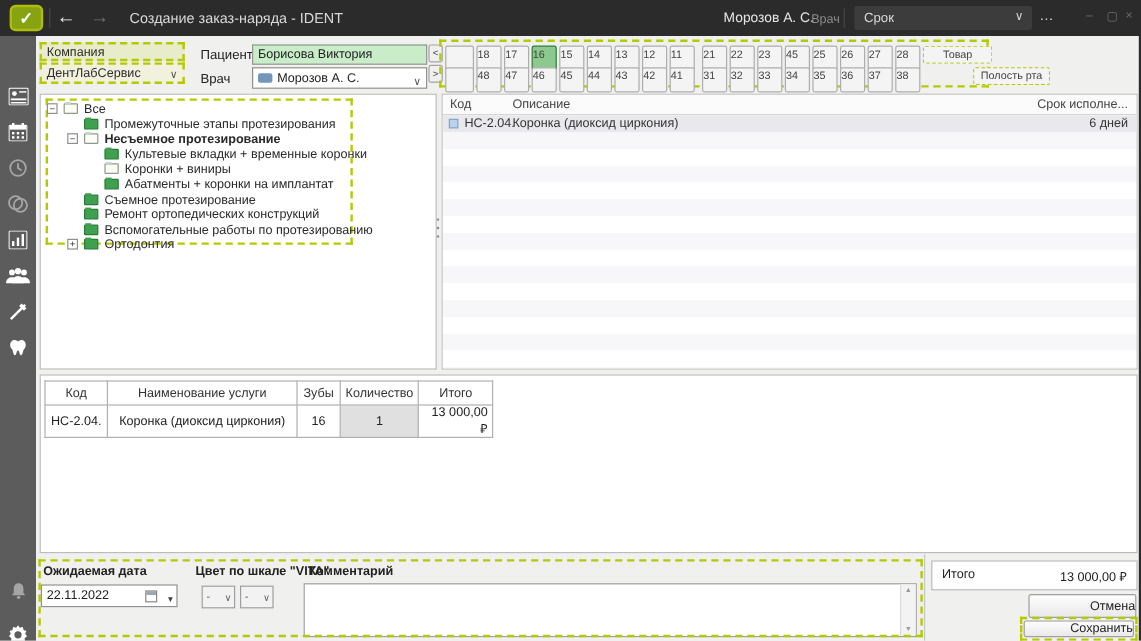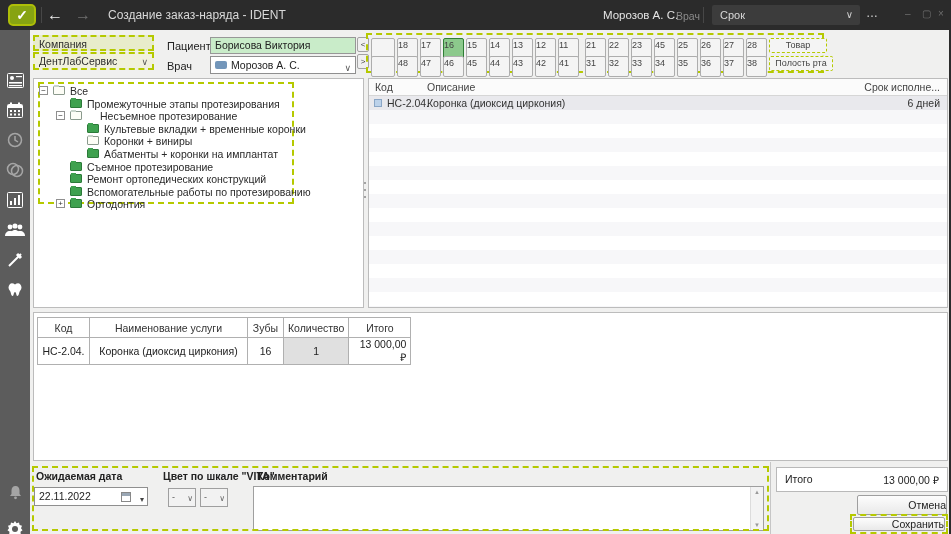--- a/index.html
+++ b/index.html
@@ -46,21 +46,21 @@
   
   .teeth-wrap { position:absolute; left:366px; top:33px; width:458px; height:40px; }
   .teeth-row { position:absolute; left:3px; display:flex; gap:2px; }
   .tooth-btn { width:21px; height:21px; background:#f4f4f4; border:1px solid #adadad; border-radius:2px;
                font-size:9px; color:#444; text-align:left; line-height:13px; }
   .tooth-blank { width:24px; }
   .mid-gap { margin-left:4px; }
   .tooth-sel { background:#8cc98c; border-color:#2f7d36; }
   .tooth-action { width:58px; border:1.5px dashed #b5c900; background:#f4f4f4; height:15px; font-size:9px;
                   color:#444; text-align:center; line-height:12px; border-radius:2px; }
-  .tooth-action.wide { width:64px; }
+  .tooth-action.wide { width:64px;margin-left:42px; }
 
   
   .panel { position:absolute; background:#fff; border:1px solid #bcbcbc; }
   .tree-panel { left:33px; top:78px; width:331px; height:230px; }
   .tree-dash { position:absolute; left:4px; top:3px; width:256px; height:122px; pointer-events:none; }
   .tree-item { position:absolute; height:12px; white-space:nowrap; font-size:10.5px; color:#2a2a2a; }
   .expander { position:absolute; top:1px; width:9px; height:9px; background:#fff; border:1px solid #8f8f8f;
               font-size:8px; line-height:7px; text-align:center; color:#333; }
   .folder { position:absolute; top:1px; width:12px; height:9px; border-radius:1px; }
   .folder.green { background:#3fa14f; border:1px solid #2c7a39; }
@@ -296,21 +296,21 @@
         <span class="folder open" style="left: 19px;"></span>
         <span class="tree-label" style="left: 36px;">Все</span>
       </div>
       <div class="tree-item" style="top: 18.6px; left: 0px;">
         <span class="folder green" style="left: 36px;"></span>
         <span class="tree-label" style="left: 53px;">Промежуточные этапы протезирования</span>
       </div>
       <div class="tree-item" style="top: 31.2px; left: 0px;">
         <span class="expander" style="left: 22px;">−</span>
         <span class="folder open" style="left: 36px;"></span>
-        <span class="tree-label" style="left: 66px;">Несъемное протезирование</span>
+        <span class="tree-label" style="left: 53px; font-weight: bold;">Несъемное протезирование</span>
       </div>
       <div class="tree-item" style="top: 43.8px; left: 0px;">
         <span class="folder green" style="left: 53px;"></span>
         <span class="tree-label" style="left: 70px;">Культевые вкладки + временные коронки</span>
       </div>
       <div class="tree-item" style="top: 56.4px; left: 0px;">
         <span class="folder open" style="left: 53px;"></span>
         <span class="tree-label" style="left: 70px;">Коронки + виниры</span>
       </div>
       <div class="tree-item" style="top: 69px; left: 0px;">

